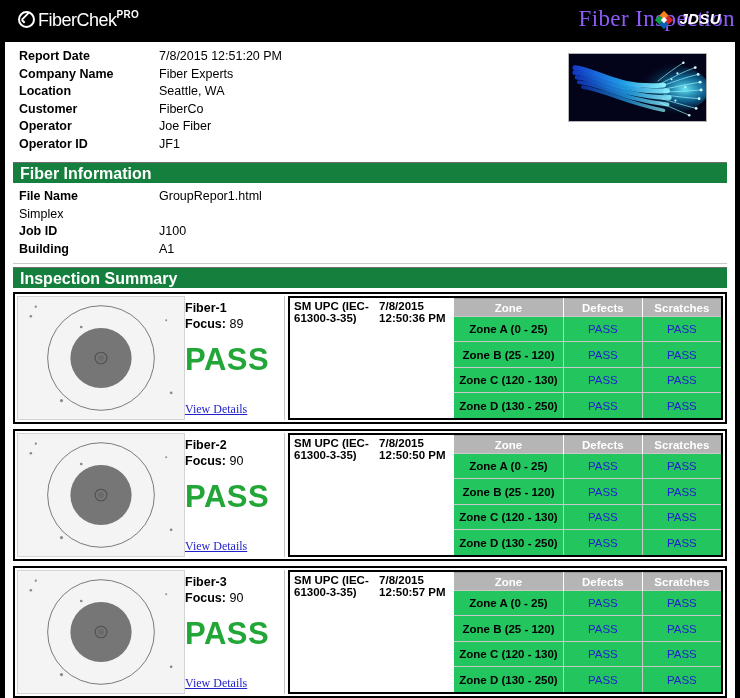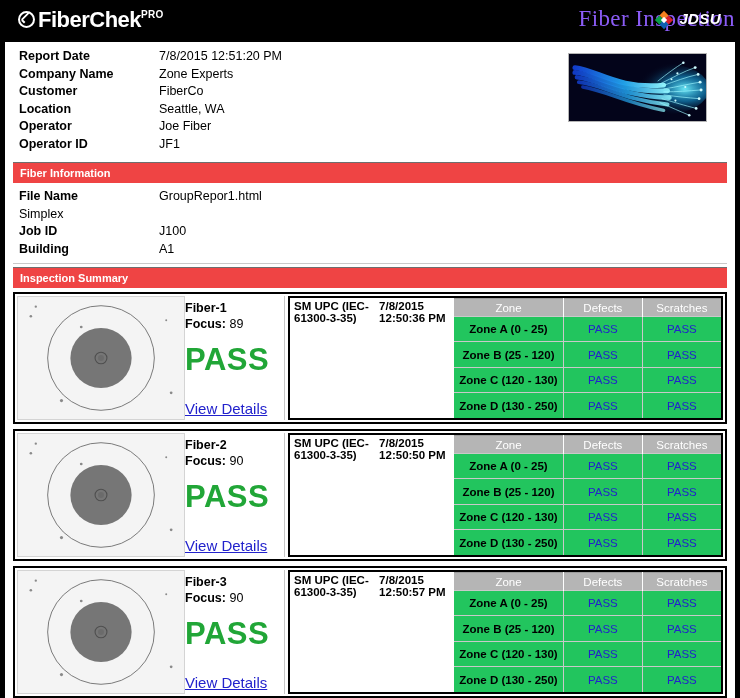--- a/index.html
+++ b/index.html
@@ -53,21 +53,21 @@
   .brand-check::before {
     content: "";
     position: absolute;
     left: 1.5px; top: 6px;
     width: 4px; height: 1.6px;
     background: #ffffff;
     transform: rotate(45deg);
     transform-origin: left center;
   }
   .brand-name {
-    font-size: 22px; font-weight: bold; letter-spacing: -0.5px;
+    font-size: 18px; font-weight: normal; letter-spacing: -0.5px;
     line-height: 26px;
   }
   .brand-sup {
     font-size: 10px; font-weight: bold; line-height: 12px;
     margin-top: 2px; letter-spacing: 0.3px;
   }
   .title-center {
     position: absolute; left: 16px; right: 0; top: 6px;
     text-align: right;
     color: #8b5cf6;
@@ -98,24 +98,24 @@
     position: absolute; right: 28px; top: 11px;
     width: 139px; height: 69px;
     border: 1px solid #b5b5b5;
     overflow: hidden;
     background: #00000a;
   }
 
   
   .sec-head {
     margin: 3px 8px 0 8px;
-    background: #ef4444;
+    background: #15803d;
     color: #ffffff;
     font-weight: bold;
-    font-size: 11px;
+    font-size: 16px;
     padding: 3px 0 3px 7px;
     height: 21px;
     line-height: 15px;
     border-top: 1px solid #6e6e6e;
   }
   .sec-body {
     margin: 0 8px;
     padding: 5px 0 5px 6px;
     border-bottom: 1px solid #c9c9c9;
   }
@@ -147,23 +147,24 @@
   }
   .fiber-id { font-size: 12.5px; font-weight: bold; color: #000; line-height: 16px; }
   .focus { font-size: 12.5px; color: #000; line-height: 16px; }
   .focus b { font-weight: bold; }
   .verdict {
     font-size: 31px; font-weight: bold; color: #21a637;
     margin-top: 10px; letter-spacing: 0.5px;
   }
   .view-details {
     margin-top: auto; margin-bottom: 3px;
-    color: #2222cc; font-size: 15px;
+    color: #2222cc; font-size: 12px;
     text-decoration: underline;
     cursor: pointer;
+    font-family: Liberation Serif, serif;
   }
 
   .panel-table {
     flex: 1;
     border: 2px solid #000;
     margin-left: 3px;
     display: flex; flex-direction: row;
     overflow: hidden;
   }
   .pt-top {
@@ -175,21 +176,21 @@
   }
   table.zones {
     width: 100%;
     border-collapse: collapse;
     table-layout: fixed;
   }
   table.zones th {
     background: #b5b5b5;
     color: #ffffff;
     font-size: 11.5px;
-    font-weight: normal;
+    font-weight: bold;
     height: 18px;
     border-right: 1px solid #ffffff;
     border-top: 1px solid #9c9c9c;
   }
   table.zones th:last-child { border-right: none; }
   table.zones td {
     height: 18px;
     font-size: 11.5px;
     text-align: center;
     border-top: 1px solid #c9c9c9;
@@ -232,29 +233,29 @@
   </div>
 
   <div class="report-block">
     <div id="report-fields">
         <div class="kv">
           <span class="k">Report Date</span>
           <span class="v">7/8/2015 12:51:20 PM</span>
         </div>
         <div class="kv">
           <span class="k">Company Name</span>
-          <span class="v">Zone Experts</span>
+          <span class="v">Fiber Experts</span>
+        </div>
+        <div class="kv">
+          <span class="k">Location</span>
+          <span class="v">Seattle, WA</span>
         </div>
         <div class="kv">
           <span class="k">Customer</span>
           <span class="v">FiberCo</span>
-        </div>
-        <div class="kv">
-          <span class="k">Location</span>
-          <span class="v">Seattle, WA</span>
         </div>
         <div class="kv">
           <span class="k">Operator</span>
           <span class="v">Joe Fiber</span>
         </div>
         <div class="kv">
           <span class="k">Operator ID</span>
           <span class="v">JF1</span>
         </div>
       </div>

